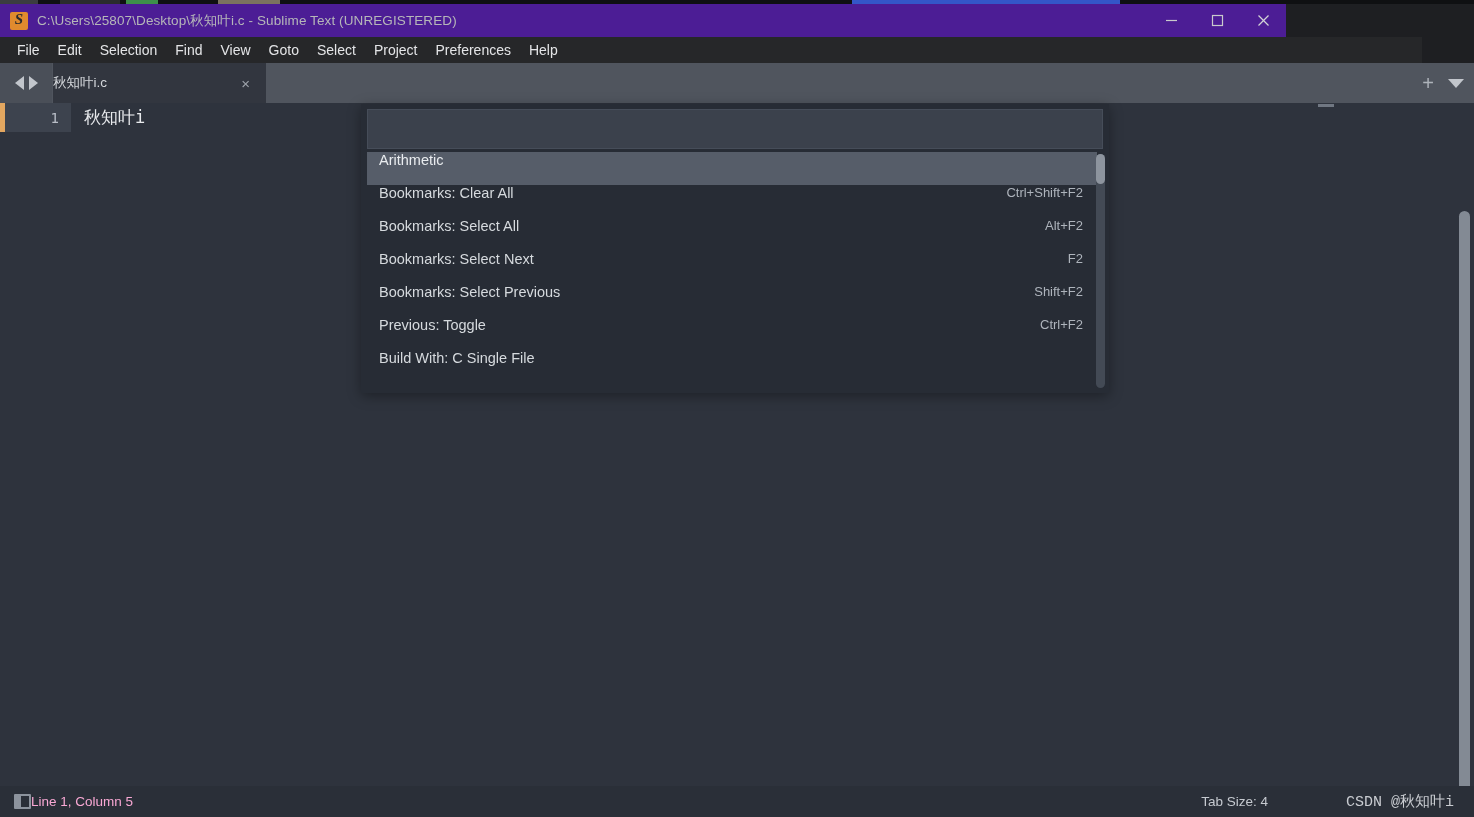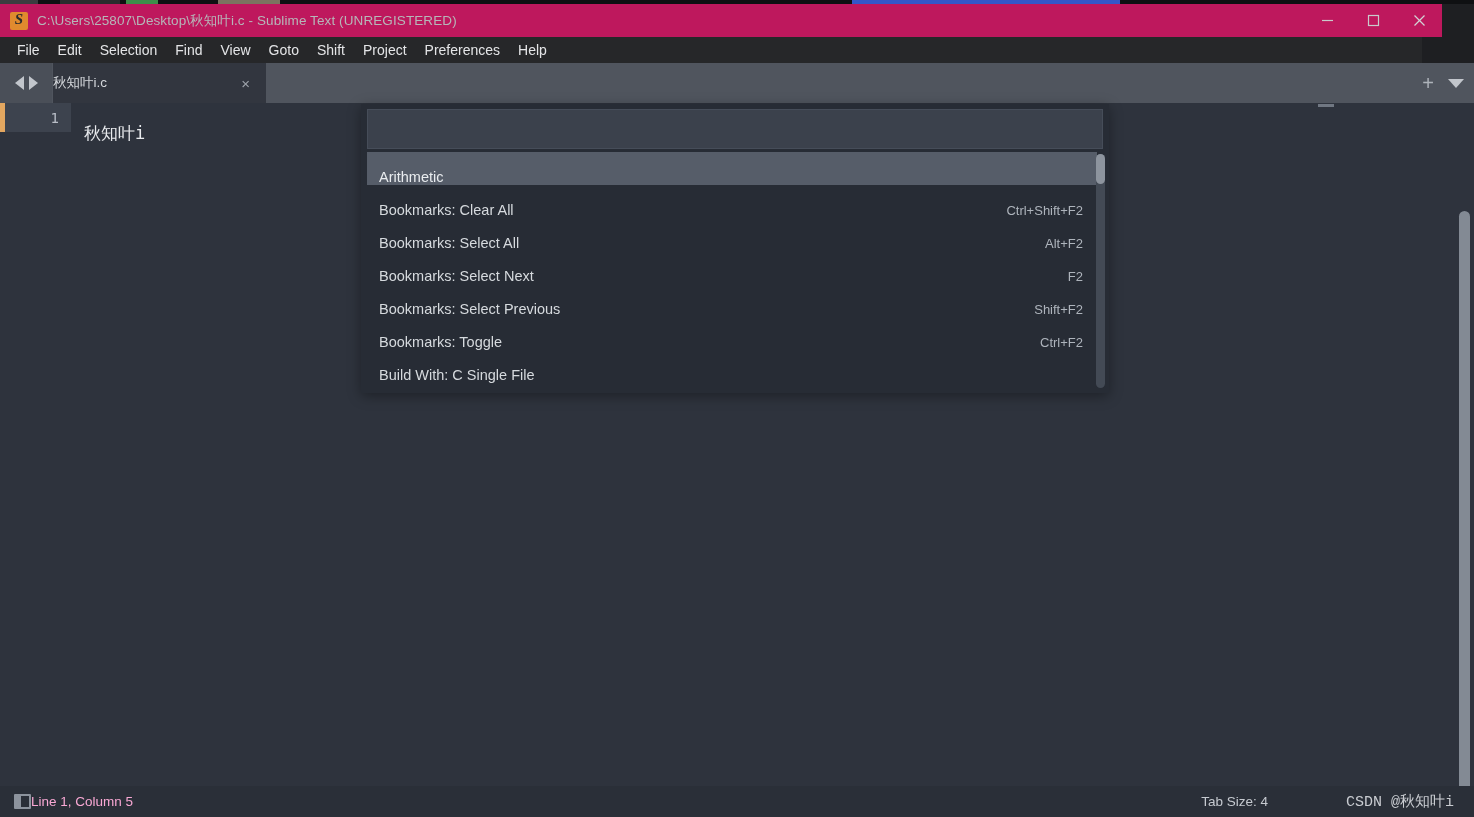--- a/index.html
+++ b/index.html
@@ -17,22 +17,22 @@
 
   
   .desktop-strip {
     position: absolute; left: 0; top: 0; width: 1474px; height: 4px;
     background: #0f1012;
   }
   .desktop-strip .sw { position: absolute; top: 0; height: 4px; }
 
   
   .titlebar {
-    position: absolute; left: 0; top: 4px; width: 1442px; height: 33px;
-    background: #be185d;
+    position: absolute; left: 0; top: 4px; width: 1286px; height: 33px;
+    background: #4c1d95;
     display: flex; align-items: center;
   }
   .st-logo {
     width: 18px; height: 18px; margin-left: 10px; margin-right: 9px;
     background: #e08a2e;
     border-radius: 2px;
     position: relative; flex: none;
   }
   .st-logo::after {
     content: "S";
@@ -117,21 +117,21 @@
     position: absolute; left: 5px; top: 0; width: 66px; height: 29px;
     background: #3d434e;
     display: flex; align-items: center; justify-content: flex-end;
     padding-right: 12px;
   }
   .gutter-num {
     color: #b9bec7; font-size: 14px;
     font-family: "DejaVu Sans Mono", monospace;
   }
   .code-line {
-    position: absolute; left: 84px; top: 16px; height: 29px;
+    position: absolute; left: 84px; top: 0; height: 29px;
     display: flex; align-items: center;
     color: #e8eaed; font-size: 17px;
     font-family: "DejaVu Sans Mono", monospace;
   }
   .minimap-frag {
     position: absolute; left: 1318px; top: 104px;
     width: 16px; height: 3px; background: #707782;
   }
   .editor-scrollbar {
     position: absolute; right: 4px; top: 108px; width: 11px; height: 677px;
@@ -161,21 +161,21 @@
     font-family: "Liberation Sans", sans-serif;
     padding: 0 10px;
   }
   .palette-list {
     position: absolute; left: 6px; top: 48px;
     width: 730px; height: 237px;
     overflow: hidden;
   }
   .pal-row {
     position: relative; height: 33px;
-    display: flex; align-items: flex-end;
+    display: flex; align-items: flex-start;
     padding: 0 14px 0 12px;
   }
   .pal-row.selected { background: #565d69; }
   .pal-name { color: #d6dade; font-size: 14.5px; white-space: nowrap; }
   .pal-row.selected .pal-name { color: #e9ecef; }
   .pal-key {
     margin-left: auto; color: #aeb4bc; font-size: 13px; white-space: nowrap;
   }
   .pal-scroll {
     position: absolute; right: 4px; top: 50px; width: 9px; height: 234px;
@@ -247,21 +247,21 @@
     </div>
   </div>
 
   <div class="menubar">
     <div class="menu-item">File</div>
     <div class="menu-item">Edit</div>
     <div class="menu-item">Selection</div>
     <div class="menu-item">Find</div>
     <div class="menu-item">View</div>
     <div class="menu-item">Goto</div>
-    <div class="menu-item">Shift</div>
+    <div class="menu-item">Select</div>
     <div class="menu-item">Project</div>
     <div class="menu-item">Preferences</div>
     <div class="menu-item">Help</div>
   </div>
 
   <div class="tabbar">
     <div class="nav-arrows">
       <span class="tri tri-l"></span>
       <span class="tri tri-r"></span>
     </div>
@@ -306,21 +306,21 @@
       </div>
       <div class="pal-row">
         <span class="pal-name">Bookmarks: Select Next</span>
         <span class="pal-key">F2</span>
       </div>
       <div class="pal-row">
         <span class="pal-name">Bookmarks: Select Previous</span>
         <span class="pal-key">Shift+F2</span>
       </div>
       <div class="pal-row">
-        <span class="pal-name">Bookmarks: Toggle</span>
+        <span class="pal-name">Previous: Toggle</span>
         <span class="pal-key">Ctrl+F2</span>
       </div>
       <div class="pal-row">
         <span class="pal-name">Build With: C Single File</span>
         <span class="pal-key"></span>
       </div>
     </div>
     <div class="pal-scroll">
       <div class="thumb"></div>
     </div>

